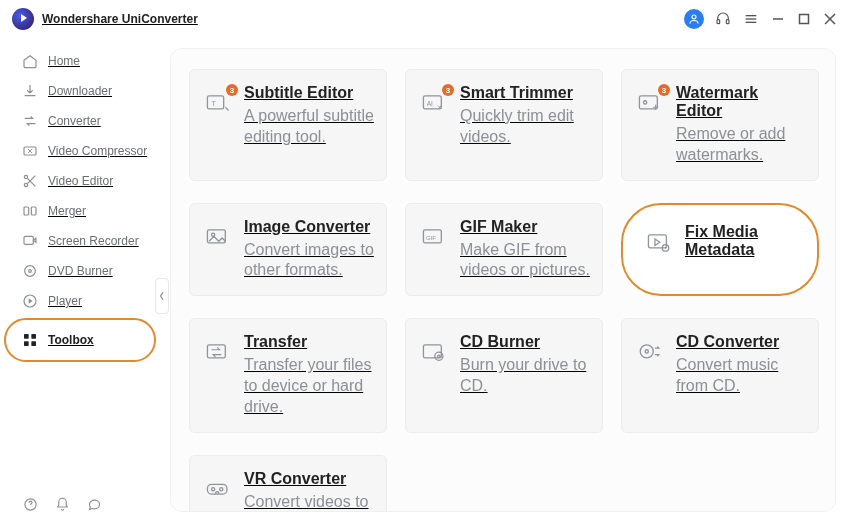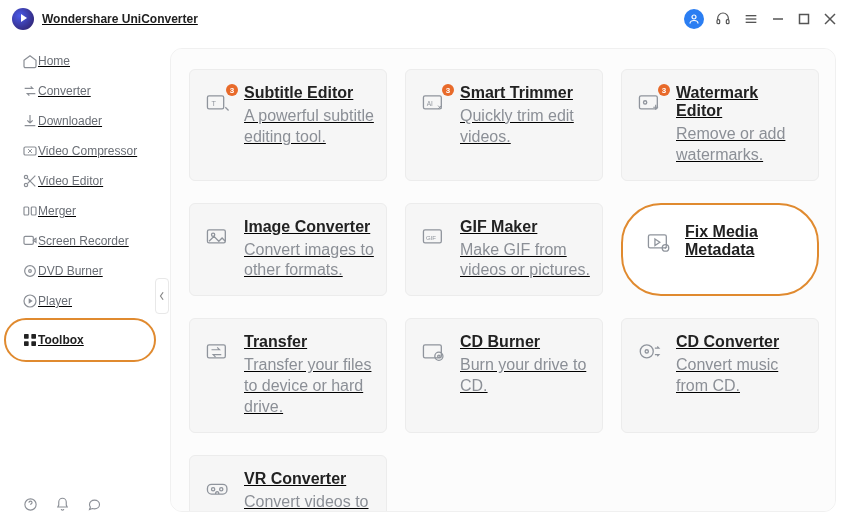--- a/index.html
+++ b/index.html
@@ -81,20 +81,21 @@
     flex-direction: column;
   }
   .nav-item {
     display: flex;
     align-items: center;
     height: 30px;
     padding: 0 10px 0 22px;
     color: #6a6e75;
     font-size: 12px;
     cursor: pointer;
+    gap: 10px;
     margin: 0;
   }
   .nav-item .nav-icon { width: 16px; height: 16px; display:flex;align-items:center;justify-content:center; color:#8b8f96;}
   .nav-item .nav-icon svg { width: 16px; height: 16px; }
   .nav-item.active {
     font-weight: 700;
     color: #222;
     position: relative;
     border: 2px solid #e08a2f;
     border-radius: 28px;
@@ -247,33 +248,33 @@
               <svg viewBox="0 0 24 24" fill="none" stroke="currentColor" stroke-width="1.8">
                 <path d="M3 11l9-7 9 7v9a2 2 0 0 1-2 2H5a2 2 0 0 1-2-2z"></path>
               </svg>
             </span>
           <span>Home</span>
         </div>
 
         <div class="nav-item">
           <span class="nav-icon">
               <svg viewBox="0 0 24 24" fill="none" stroke="currentColor" stroke-width="1.8">
+                <path d="M12 3v12m0 0l-4-4m4 4l4-4M4 19h16"></path>
+              </svg>
+            </span>
+          <span>Downloader</span>
+        </div>
+
+        <div class="nav-item">
+          <span class="nav-icon">
+              <svg viewBox="0 0 24 24" fill="none" stroke="currentColor" stroke-width="1.8">
                 <path d="M4 8h12l-3-3M20 16H8l3 3"></path>
               </svg>
             </span>
           <span>Converter</span>
-        </div>
-
-        <div class="nav-item">
-          <span class="nav-icon">
-              <svg viewBox="0 0 24 24" fill="none" stroke="currentColor" stroke-width="1.8">
-                <path d="M12 3v12m0 0l-4-4m4 4l4-4M4 19h16"></path>
-              </svg>
-            </span>
-          <span>Downloader</span>
         </div>
 
         <div class="nav-item">
           <span class="nav-icon">
               <svg viewBox="0 0 24 24" fill="none" stroke="currentColor" stroke-width="1.8">
                 <rect x="3" y="6" width="18" height="12" rx="2"></rect>
                 <path d="M9 9l3 3-3 3M15 9l-3 3 3 3" stroke-width="1.4"></path>
               </svg>
             </span>
           <span>Video Compressor</span>

